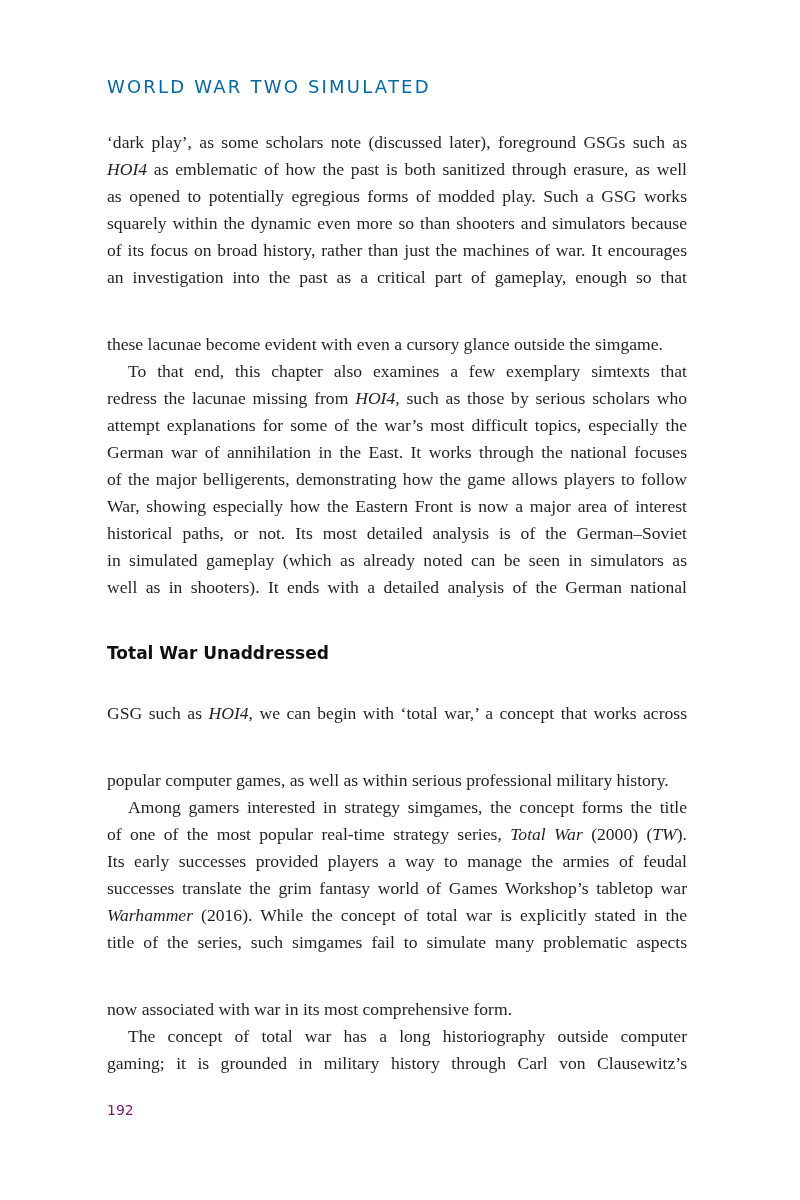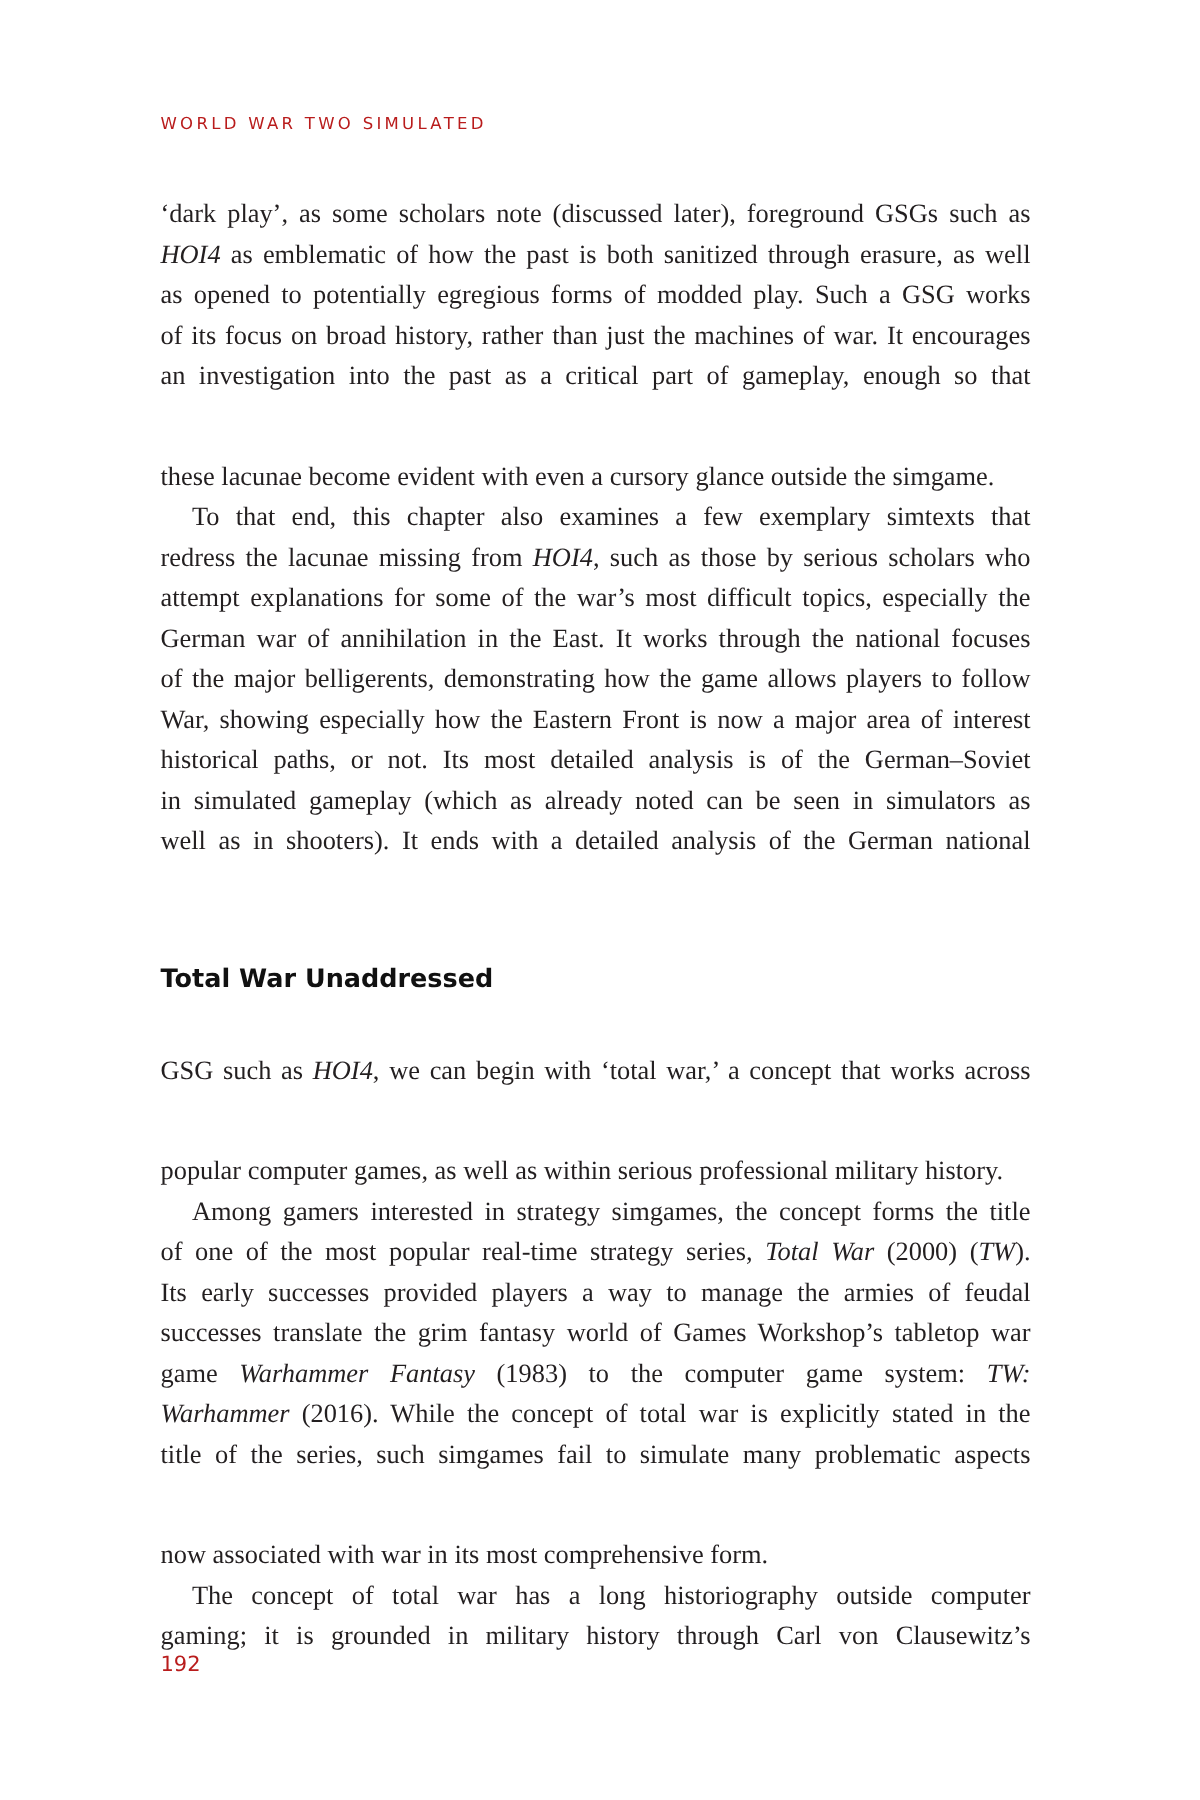--- a/index.html
+++ b/index.html
@@ -12,23 +12,23 @@
       height: 1200px;
       position: relative;
       overflow: hidden;
       color: #231f20;
     }
     .running-head {
       position: absolute;
       left: 107px;
       top: 76px;
       font-family: "DejaVu Sans", sans-serif;
-      font-size: 11px;
+      font-size: 18px;
       letter-spacing: 2.2px;
-      color: #b91c1c;
+      color: #0369a1;
     }
     .body-block {
       position: absolute;
       left: 107px;
       width: 580px;
       font-family: "Liberation Serif", serif;
       font-size: 17.6px;
       color: #231f20;
     }
     .line {
@@ -56,33 +56,34 @@
       font-weight: bold;
       font-size: 17px;
       color: #111111;
     }
     .folio {
       position: absolute;
       left: 107px;
       top: 1102px;
       font-family: "DejaVu Sans", sans-serif;
       font-size: 14px;
-      color: #b91c1c;
+      color: #701a75;
     }
   </style>
 </head>
 <body>
 
 <div class="running-head">WORLD WAR TWO SIMULATED</div>
 
 <div class="body-block" id="block1" style="top:129px;">
     <div>
       <span class="line"><span>‘dark play’, as some scholars note (discussed later), foreground GSGs such as</span></span>
       <span class="line"><i>HOI4</i><span> as emblematic of how the past is both sanitized through erasure, as well</span></span>
       <span class="line"><span>as opened to potentially egregious forms of modded play. Such a GSG works</span></span>
+      <span class="line"><span>squarely within the dynamic even more so than shooters and simulators because</span></span>
       <span class="line"><span>of its focus on broad history, rather than just the machines of war. It encourages</span></span>
       <span class="line"><span>an investigation into the past as a critical part of gameplay, enough so that</span></span>
       <span class="line last"><span>these lacunae become evident with even a cursory glance outside the simgame.</span></span>
     </div>
     <div>
       <span class="line indent"><span>To that end, this chapter also examines a few exemplary simtexts that</span></span>
       <span class="line"><span>redress the lacunae missing from </span><i>HOI4</i><span>, such as those by serious scholars who</span></span>
       <span class="line"><span>attempt explanations for some of the war’s most difficult topics, especially the</span></span>
       <span class="line"><span>German war of annihilation in the East. It works through the national focuses</span></span>
       <span class="line"><span>of the major belligerents, demonstrating how the game allows players to follow</span></span>
@@ -98,21 +99,20 @@
 <div class="body-block" id="block2" style="top:700px;">
     <div>
       <span class="line"><span>GSG such as </span><i>HOI4</i><span>, we can begin with ‘total war,’ a concept that works across</span></span>
       <span class="line last"><span>popular computer games, as well as within serious professional military history.</span></span>
     </div>
     <div>
       <span class="line indent"><span>Among gamers interested in strategy simgames, the concept forms the title</span></span>
       <span class="line"><span>of one of the most popular real-time strategy series, </span><i>Total War</i><span> (2000) (</span><i>TW</i><span>).</span></span>
       <span class="line"><span>Its early successes provided players a way to manage the armies of feudal</span></span>
       <span class="line"><span>successes translate the grim fantasy world of Games Workshop’s tabletop war</span></span>
-      <span class="line"><span>game </span><i>Warhammer Fantasy</i><span> (1983) to the computer game system: </span><i>TW:</i></span>
       <span class="line"><i>Warhammer</i><span> (2016). While the concept of total war is explicitly stated in the</span></span>
       <span class="line"><span>title of the series, such simgames fail to simulate many problematic aspects</span></span>
       <span class="line last"><span>now associated with war in its most comprehensive form.</span></span>
     </div>
     <div>
       <span class="line indent"><span>The concept of total war has a long historiography outside computer</span></span>
       <span class="line"><span>gaming; it is grounded in military history through Carl von Clausewitz’s</span></span>
     </div>
   </div>
 

